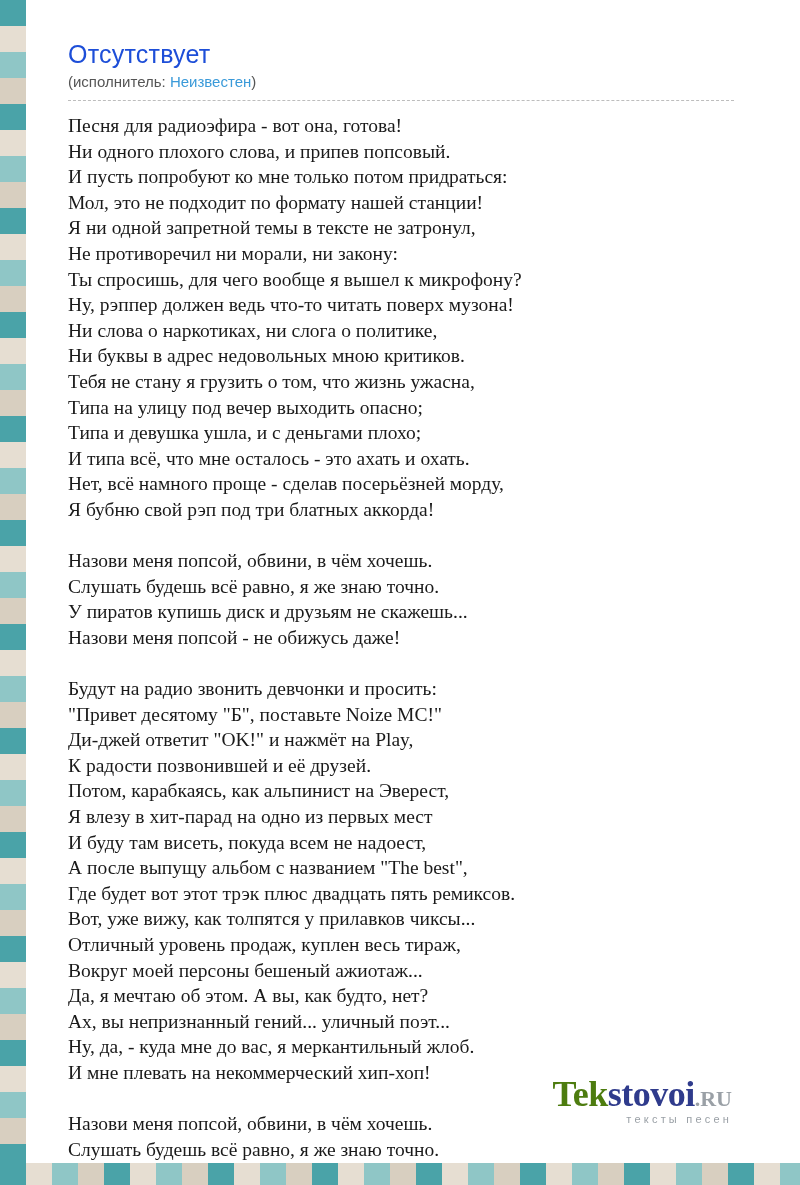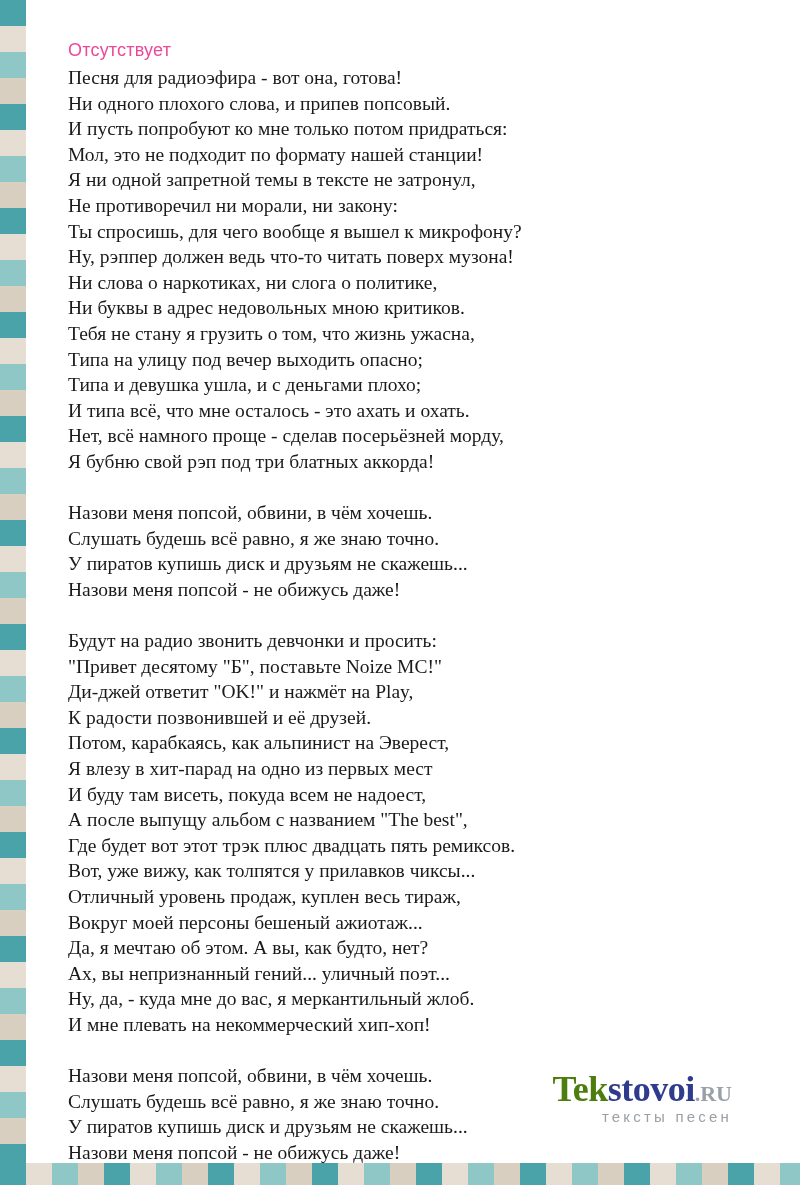--- a/index.html
+++ b/index.html
@@ -58,22 +58,22 @@
 
   .content {
     position: absolute;
     left: 42px;
     top: 40px;
     right: 40px;
   }
 
   .song-title {
     font-family: "Liberation Sans", sans-serif;
-    font-size: 18px;
-    color: #ec4899;
+    font-size: 25px;
+    color: #1d4ed8;
     font-weight: normal;
     margin: 0 0 4px 0;
     letter-spacing: 0.2px;
   }
 
   .performer-line {
     font-family: "Liberation Sans", sans-serif;
     font-size: 15px;
     color: #555555;
     padding-bottom: 10px;
@@ -111,37 +111,40 @@
   .logo-tek { color: #4d7c0f; }
   .logo-stovoi { color: #2f3b8c; margin-top: 20px; }
   .logo-ru {
     color: #9aa0a6;
     font-size: 22px;
     font-weight: bold;
     letter-spacing: 0;
   }
   .logo-sub {
     font-family: "Liberation Sans", sans-serif;
-    font-size: 15px;
+    font-size: 11px;
     color: #9aa0a6;
     letter-spacing: 3.2px;
     margin-top: 1px;
   }
 </style>
 </head>
 <body>
 
 <div class="page-bg left"></div>
 <div class="page-bg right"></div>
 
 <div class="sheet">
   <div class="content">
 
     <h1 class="song-title">Отсутствует</h1>
 
+    <div class="performer-line">
+      <span>(исполнитель: </span><a class="performer-link" href="#">Неизвестен</a><span>)</span>
+    </div>
 
     <div class="lyrics">Песня для радиоэфира - вот она, готова!
 Ни одного плохого слова, и припев попсовый.
 И пусть попробуют ко мне только потом придраться:
 Мол, это не подходит по формату нашей станции!
 Я ни одной запретной темы в тексте не затронул,
 Не противоречил ни морали, ни закону:
 Ты спросишь, для чего вообще я вышел к микрофону?
 Ну, рэппер должен ведь что-то читать поверх музона!
 Ни слова о наркотиках, ни слога о политике,

